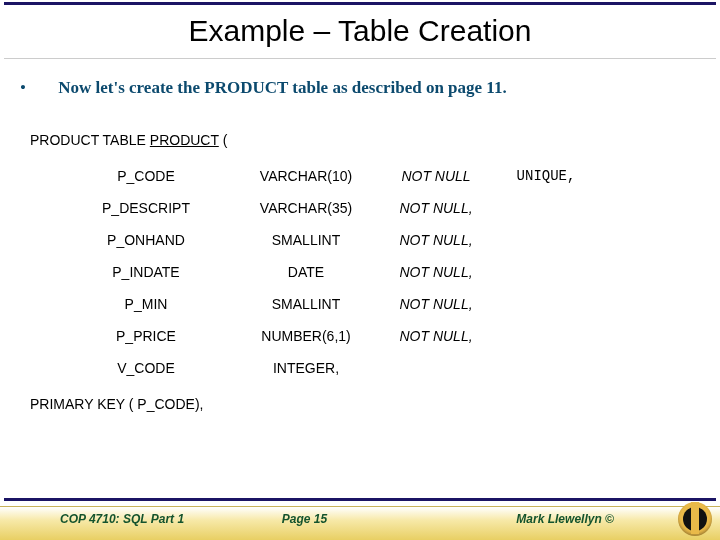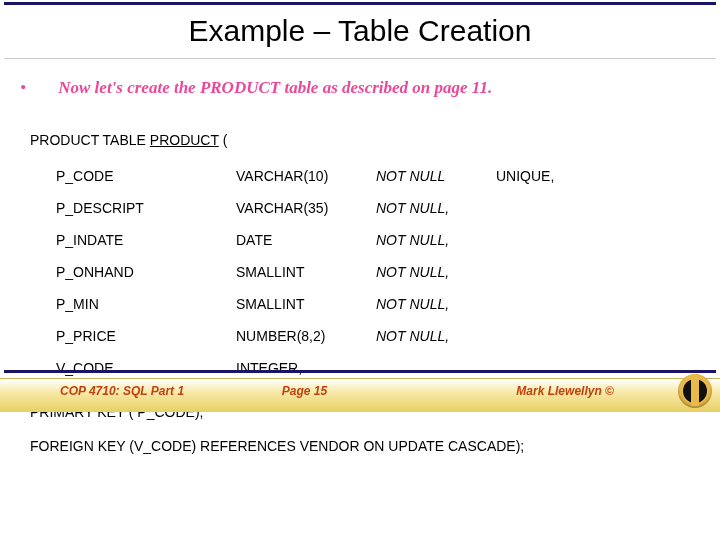--- a/index.html
+++ b/index.html
@@ -7,21 +7,21 @@
     padding: 0;
     width: 720px;
     height: 540px;
     background: #fff;
     font-family: Arial, Helvetica, sans-serif;
     overflow: hidden;
   }
   .slide {
     position: relative;
     width: 720px;
-    height: 412px;
+    height: 540px;
     box-sizing: border-box;
   }
   .top-rule {
     position: absolute;
     top: 2px;
     left: 4px;
     right: 4px;
     height: 3px;
     background: #1b1464;
   }
@@ -43,22 +43,21 @@
     height: 1px;
     background: #ccc;
   }
   .bullet-row {
     position: absolute;
     top: 78px;
     left: 20px;
     right: 20px;
     font-family: "Times New Roman", serif;
     font-size: 17px;
-    color: #ec4899;
-    font-style: italic;
+    color: #0c4a6e;
   }
   .bullet-dot {
     display: inline-block;
     width: 34px;
     vertical-align: top;
   }
   .bullet-text { font-weight: bold; }
 
   .sql-block {
     position: absolute;
@@ -74,28 +73,29 @@
   .create-line .underline { text-decoration: underline; }
 
   table.cols {
     border-collapse: collapse;
     margin-left: 26px;
     margin-top: 4px;
   }
   table.cols td {
     padding: 8px 0;
     vertical-align: top;
+    text-align: center;
   }
   .c-name   { width: 180px; }
   .c-type   { width: 140px; }
   .c-null   { width: 120px; font-style: italic; }
-  .c-extra  { width: 100px; }
+  .c-extra  { width: 100px; font-family: Liberation Mono, monospace; }
 
   .tail-line {
-    margin-top: 20px;
+    margin-top: 12px;
   }
   .tail-line + .tail-line { margin-top: 18px; }
 
   .footer {
     position: absolute;
     left: 0;
     right: 0;
     bottom: 0;
     height: 42px;
   }
@@ -111,21 +111,21 @@
     height: 3px;
     background: #1b1464;
   }
   .footer-content {
     position: absolute;
     left: 0; right: 0; top: 14px;
     display: flex;
     font-size: 12px;
     font-weight: bold;
     font-style: italic;
-    color: #c2410c;
+    color: #14532d;
   }
   .footer-left  { width: 36%; text-align: left;  padding-left: 60px; }
   .footer-mid   { width: 28%; }
   .footer-right { width: 36%; text-align: center; padding-right: 44px; }
 
   .logo {
     position: absolute;
     right: 8px;
     bottom: 4px;
     width: 34px;
@@ -177,54 +177,53 @@
             <td class="c-null">NOT NULL</td>
             <td class="c-extra">UNIQUE,</td>
           </tr>
           <tr>
             <td class="c-name">P_DESCRIPT</td>
             <td class="c-type">VARCHAR(35)</td>
             <td class="c-null">NOT NULL,</td>
             <td class="c-extra"></td>
           </tr>
           <tr>
+            <td class="c-name">P_ONHAND</td>
+            <td class="c-type">SMALLINT</td>
+            <td class="c-null">NOT NULL,</td>
+            <td class="c-extra"></td>
+          </tr>
+          <tr>
             <td class="c-name">P_INDATE</td>
             <td class="c-type">DATE</td>
             <td class="c-null">NOT NULL,</td>
             <td class="c-extra"></td>
           </tr>
           <tr>
-            <td class="c-name">P_ONHAND</td>
-            <td class="c-type">SMALLINT</td>
-            <td class="c-null">NOT NULL,</td>
-            <td class="c-extra"></td>
-          </tr>
-          <tr>
             <td class="c-name">P_MIN</td>
             <td class="c-type">SMALLINT</td>
             <td class="c-null">NOT NULL,</td>
             <td class="c-extra"></td>
           </tr>
           <tr>
             <td class="c-name">P_PRICE</td>
-            <td class="c-type">NUMBER(8,2)</td>
+            <td class="c-type">NUMBER(6,1)</td>
             <td class="c-null">NOT NULL,</td>
             <td class="c-extra"></td>
           </tr>
           <tr>
             <td class="c-name">V_CODE</td>
             <td class="c-type">INTEGER,</td>
             <td class="c-null"></td>
             <td class="c-extra"></td>
           </tr>
         </tbody>
     </table>
 
     <div class="tail-line">PRIMARY KEY ( P_CODE),</div>
-    <div class="tail-line">FOREIGN KEY (V_CODE) REFERENCES VENDOR  ON UPDATE CASCADE);</div>
   </div>
 
   <div class="footer">
     <div class="footer-top-rule"></div>
     <div class="footer-bar"></div>
     <div class="footer-content">
       <div class="footer-left">COP 4710: SQL Part 1</div>
       <div class="footer-mid">Page 15</div>
       <div class="footer-right">Mark Llewellyn ©</div>
     </div>

